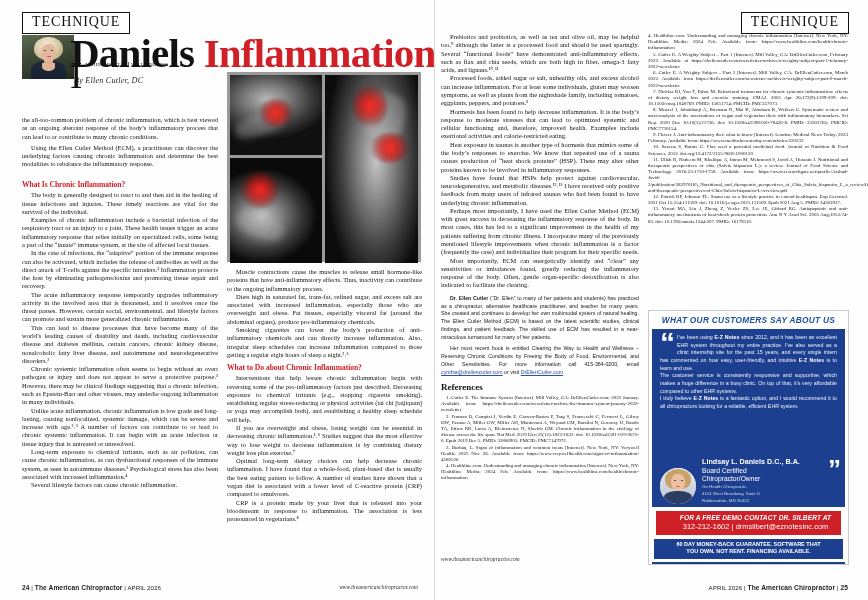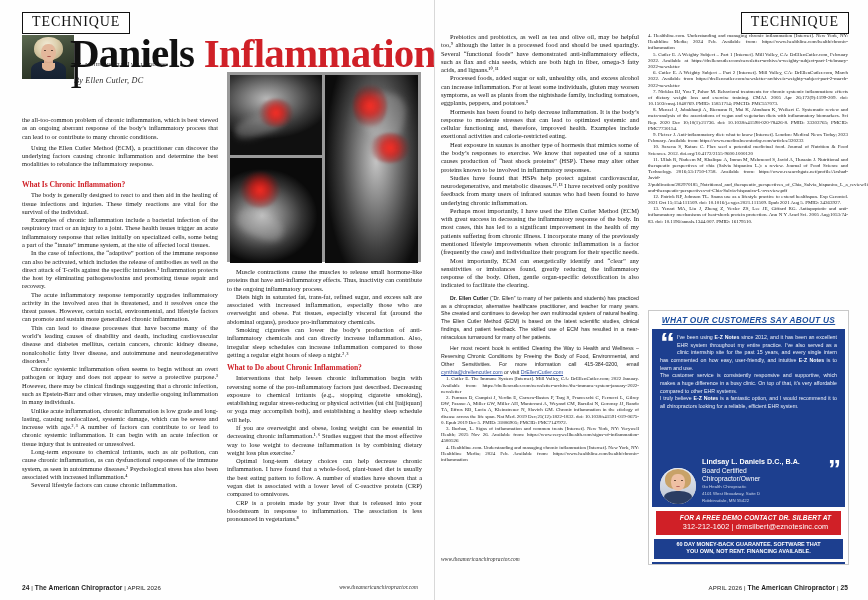--- a/index.html
+++ b/index.html
@@ -268,21 +268,20 @@
     background: #ffffff;
     display: flex;
     align-items: center;
     justify-content: center;
     font-family: "Liberation Sans", sans-serif;
     font-weight: bold;
     font-style: italic;
     font-size: 8.3px;
     color: #1d4f9e;
     letter-spacing: 0.3px;
-    text-decoration: underline;
   }
   .ad-body {
     position: relative;
     margin: 0 3px;
     background: #1d3f8f;
     height: 130px;
     padding: 5px 8px 4px 8px;
     box-sizing: border-box;
     color: #eef2fa;
     font-family: "Liberation Sans", sans-serif;
@@ -484,20 +483,21 @@
     <p>Heat exposure in saunas is another type of hormesis that mimics some of the body’s responses to exercise. We know that repeated use of a sauna causes production of “heat shock proteins” (HSP). These may alter other proteins known to be involved in inflammatory responses.</p>
     <p>Studies have found that HSPs help protect against cardiovascular, neurodegenerative, and metabolic diseases.¹²˒¹³ I have received only positive feedback from many users of infrared saunas who had been found to have underlying chronic inflammation.</p>
     <p>Perhaps most importantly, I have used the Ellen Cutler Method (ECM) with great success in decreasing the inflammatory response of the body. In most cases, this has led to a significant improvement in the health of my patients suffering from chronic illness. I incorporate many of the previously mentioned lifestyle improvements when chronic inflammation is a factor (frequently the case) and individualize their program for their specific needs.</p>
     <p>Most importantly, ECM can energetically identify and “clear” any sensitivities or imbalances found, greatly reducing the inflammatory response of the body. Often, gentle organ-specific detoxification is also indicated to facilitate the clearing.</p>
 
     <div class="bio">
       <p style="margin:0;text-align:justify"><b>Dr. Ellen Cutler</b><span> (“Dr. Ellen” to many of her patients and students) has practiced as a chiropractor, alternative healthcare practitioner, and teacher for many years. She created and continues to develop her own multimodal system of natural healing. The Ellen Cutler Method (ECM) is based on the latest scientific studies, clinical findings, and patient feedback. The skilled use of ECM has resulted in a near-miraculous turnaround for many of her patients.</span></p>
       <p style="margin:3px 0 0 0;text-align:justify"><span>Her most recent book is entitled Clearing the Way to Health and Wellness – Reversing Chronic Conditions by Freeing the Body of Food, Environmental, and Other Sensitivities. For more information call 415-384-0200, email </span><span class="lnk">cynthia@drellencutler.com</span><span> or visit </span><span class="lnk">DrEllenCutler.com</span></p>
     </div>
 
+    <div class="refs-head">References</div>
     <div class="refs dense">
       <p>1.  Cutler E. The Immune System [Internet]. Mill Valley, CA: DrEllenCutler.com; 2022 January. Available from: https://drellencutler.com/newsletter-archive/the-immune-system-january-2022-newsletter</p>
       <p>2.  Furman D, Campisi J, Verdin E, Carrera-Bastos P, Targ S, Franceschi C, Ferrucci L, Gilroy DW, Fasano A, Miller GW, Miller AH, Mantovani A, Weyand CM, Barzilai N, Goronzy JJ, Rando TA, Effros RB, Lucia A, Kleinstreuer N, Slavich GM. Chronic inflammation in the etiology of disease across the life span. Nat Med. 2019 Dec;25(12):1822-1832. doi: 10.1038/s41591-019-0675-0. Epub 2019 Dec 5. PMID: 31806905; PMCID: PMC7147972.</p>
       <p>3.  Burhan, L. Signs of inflammation and common treats [Internet]. New York, NY: Verywell Health; 2025 Nov 26. Available from: https://www.verywellhealth.com/signs-of-inflammation-4580526</p>
       <p>4.  Healthline.com. Understanding and managing chronic inflammation [Internet]. New York, NY: Healthline Media; 2024 Feb. Available from: https://www.healthline.com/health/chronic-inflammation</p>
     </div>
   </div>
 
   <div class="col c4 dense">
     <div class="refs dense">

